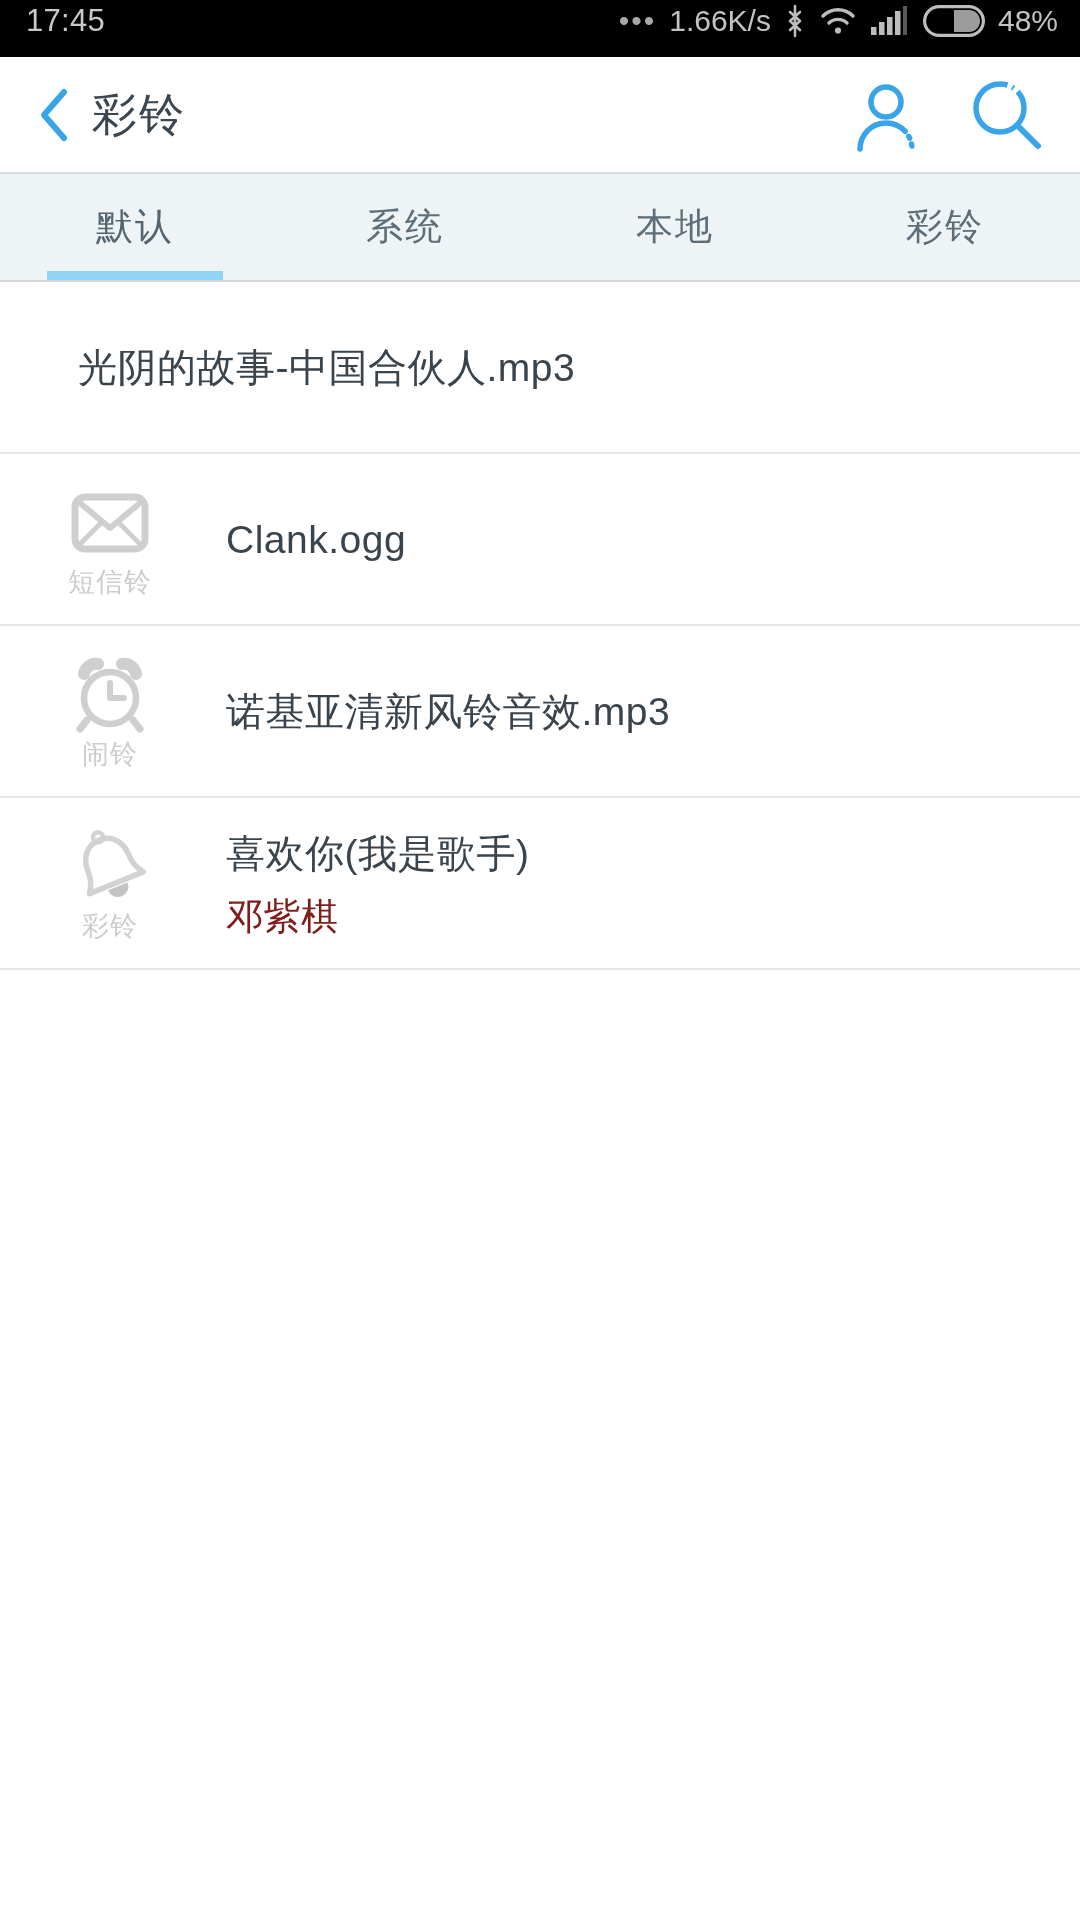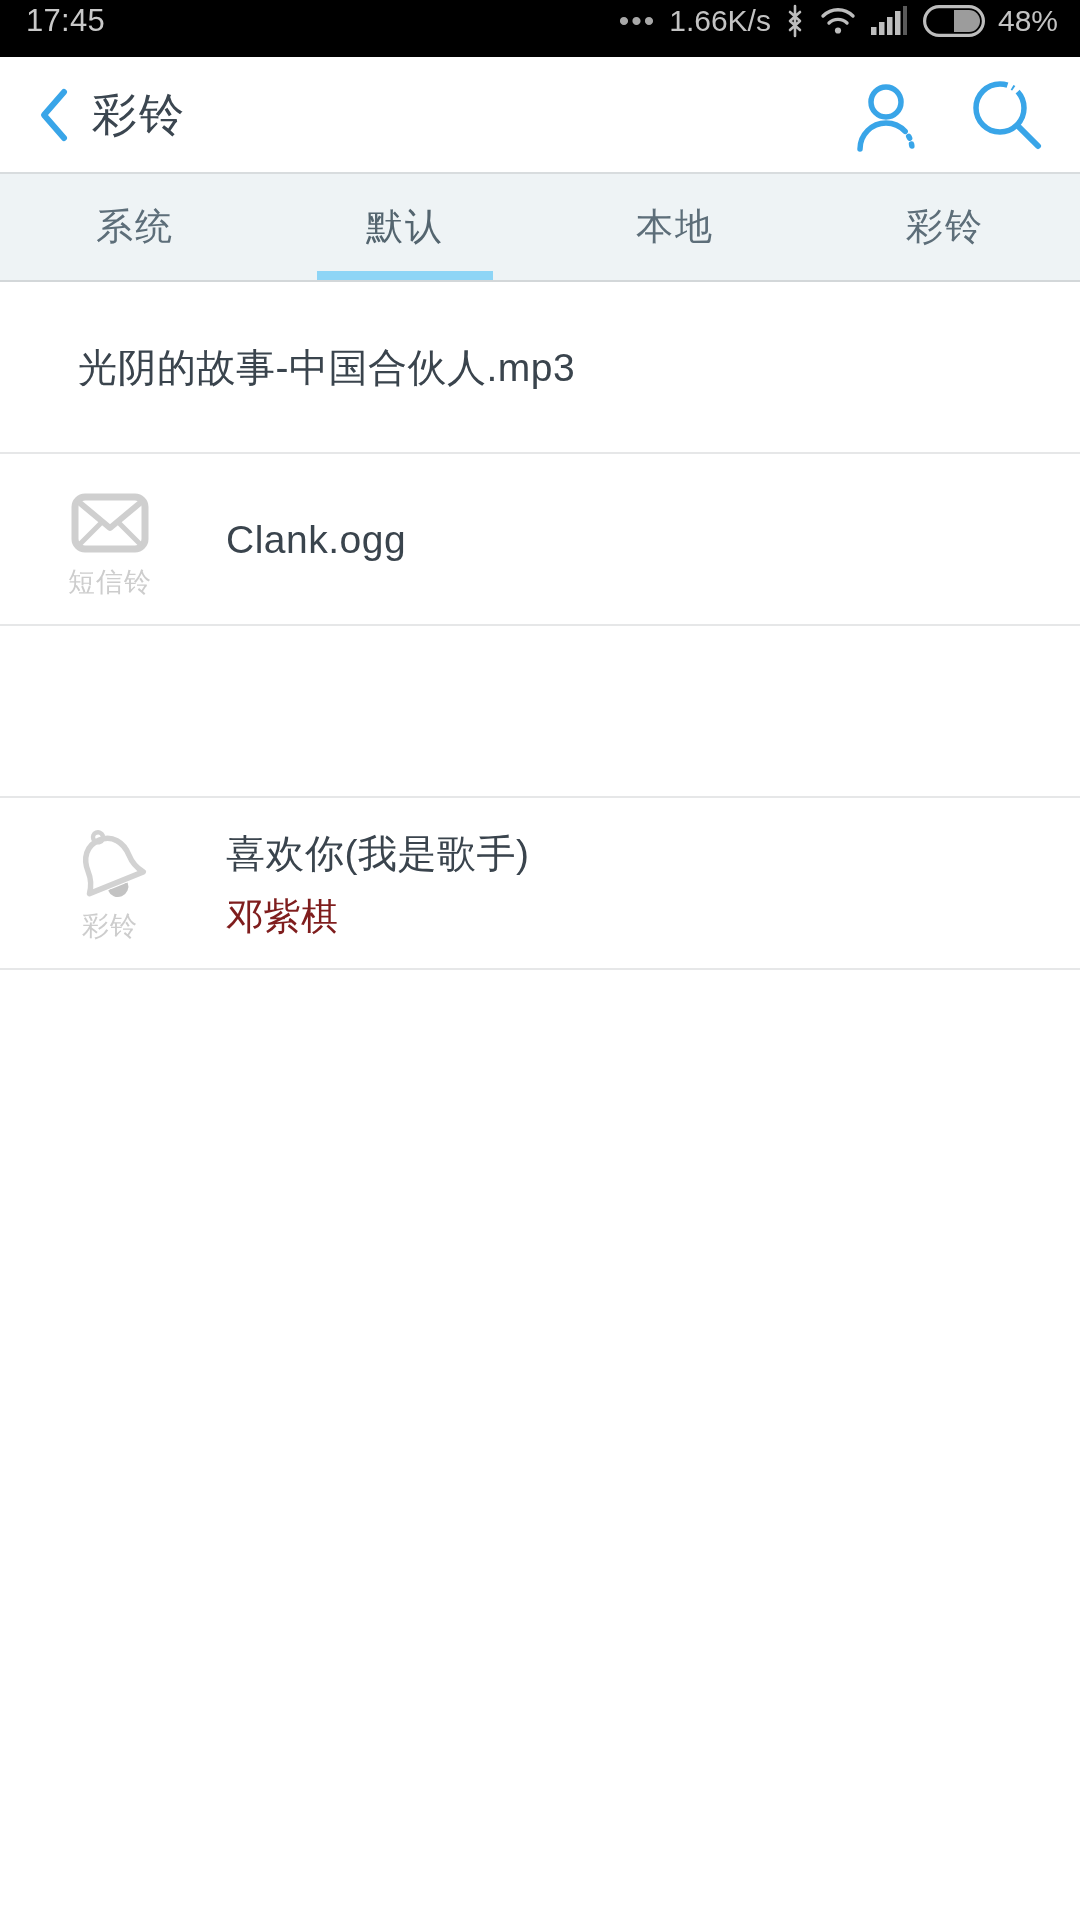--- a/index.html
+++ b/index.html
@@ -152,25 +152,25 @@
     <div class="act-btn">
       <svg width="78" height="78" viewBox="0 0 78 78">
         <circle cx="33" cy="32" r="24" fill="none" stroke="#39a5e8" stroke-width="5.5" stroke-dasharray="120 5 2 5"></circle>
         <path d="M51 50 L71 70" fill="none" stroke="#39a5e8" stroke-width="6" stroke-linecap="round"></path>
       </svg>
     </div>
   </div>
 </div>
 
 <div class="tabs">
+  <div class="tab active">
+    <span>默认</span>
+  </div>
   <div class="tab">
     <span>系统</span>
-  </div>
-  <div class="tab active">
-    <span>默认</span>
   </div>
   <div class="tab">
     <span>本地</span>
   </div>
   <div class="tab">
     <span>彩铃</span>
   </div>
 </div>
 
 <div class="list">
@@ -191,20 +191,35 @@
         </svg>
       </div>
       <div class="cap">短信铃</div>
     </div>
     <div class="row-text">
       <div class="row-title">Clank.ogg</div>
     </div>
   </div>
 
   <div class="row">
+    <div class="row-icon">
+      <div class="glyph">
+        <svg width="78" height="76" viewBox="0 0 78 76">
+          <path d="M13 17 A12 12 0 0 1 27 7" fill="none" stroke="#cfcfcf" stroke-width="12" stroke-linecap="round"></path>
+          <path d="M65 17 A12 12 0 0 0 51 7" fill="none" stroke="#cfcfcf" stroke-width="12" stroke-linecap="round"></path>
+          <circle cx="39" cy="41" r="26" fill="none" stroke="#cfcfcf" stroke-width="6.5"></circle>
+          <path d="M39 26 L39 41 L53 41" fill="none" stroke="#cfcfcf" stroke-width="6" stroke-linecap="round" stroke-linejoin="round"></path>
+          <path d="M16 63 L9 72 M62 63 L69 72" fill="none" stroke="#cfcfcf" stroke-width="7" stroke-linecap="round"></path>
+        </svg>
+      </div>
+      <div class="cap">闹铃</div>
+    </div>
+    <div class="row-text">
+      <div class="row-title">诺基亚清新风铃音效.mp3</div>
+    </div>
   </div>
 
   <div class="row two-line">
     <div class="row-icon">
       <div class="glyph">
         <svg width="80" height="78" viewBox="0 0 80 78">
           <g transform="rotate(-22 40 39)">
             <path d="M40 10 C54 10 62 21 62 35 C62 46 66 52 69 56 L11 56
                      C14 52 18 46 18 35 C18 21 26 10 40 10 Z" fill="none" stroke="#d2d2d2" stroke-width="5.5" stroke-linejoin="round"></path>
             <circle cx="40" cy="7" r="5" fill="none" stroke="#d2d2d2" stroke-width="4.5"></circle>

